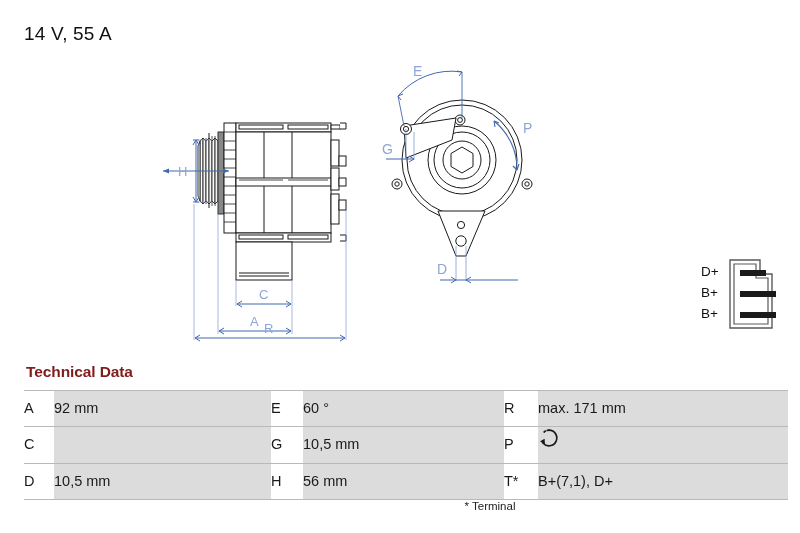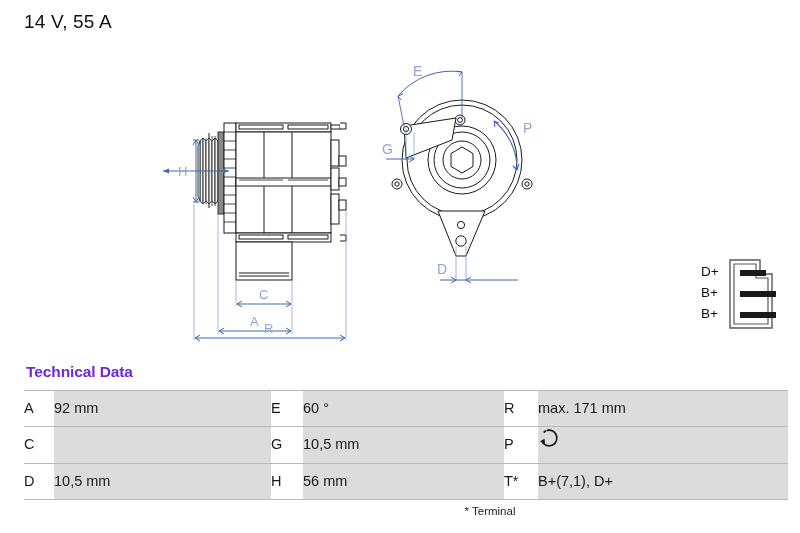--- a/index.html
+++ b/index.html
@@ -13,21 +13,21 @@
     position: relative;
     font-family: "Liberation Sans", sans-serif;
     color: #1a1a1a;
     overflow: hidden;
   }
 
   
   #page-title {
     position: absolute;
     left: 24px;
-    top: 11px;
+    top: 23px;
     font-size: 19px;
     font-weight: 400;
     letter-spacing: 0.2px;
     color: #111111;
     white-space: nowrap;
   }
 
   
   #drawing-area {
     position: absolute;
@@ -41,21 +41,21 @@
   
   #tech-block {
     position: absolute;
     left: 24px;
     top: 363px;
     width: 752px;
   }
   #tech-heading {
     font-size: 15.5px;
     font-weight: bold;
-    color: #6d28d9;
+    color: #7f1d1d;
     padding: 0 0 9px 2px;
     letter-spacing: -0.1px;
   }
   table.tech-table {
     border-collapse: collapse;
     width: 752px;
     table-layout: fixed;
   }
   table.tech-table tr { height: 35px; }
   table.tech-table td {
@@ -92,21 +92,20 @@
   
   .rot-icon {
     display: inline-block;
     vertical-align: middle;
     position: relative;
     top: -1px;
   }
 
   
   #tech-footnote {
-    margin-top: 5px;
     font-size: 11.5px;
     color: #222222;
     text-align: center;
     width: 752px;
     padding-left: 180px;
     box-sizing: border-box;
   }
 </style>
 </head>
 <body>

